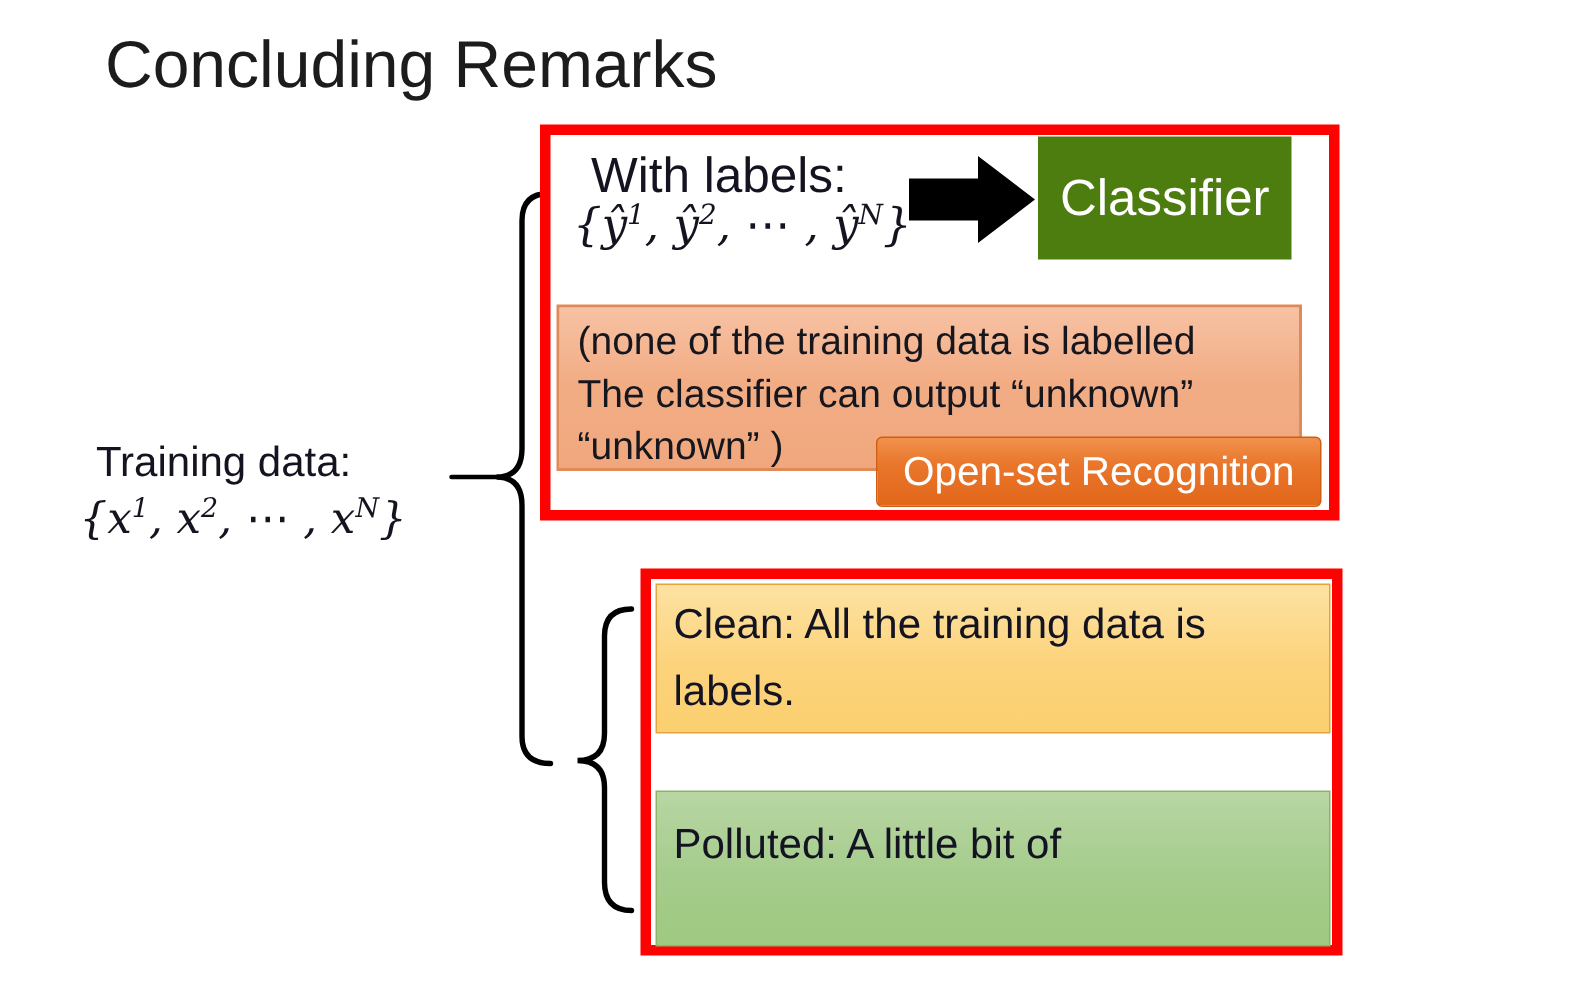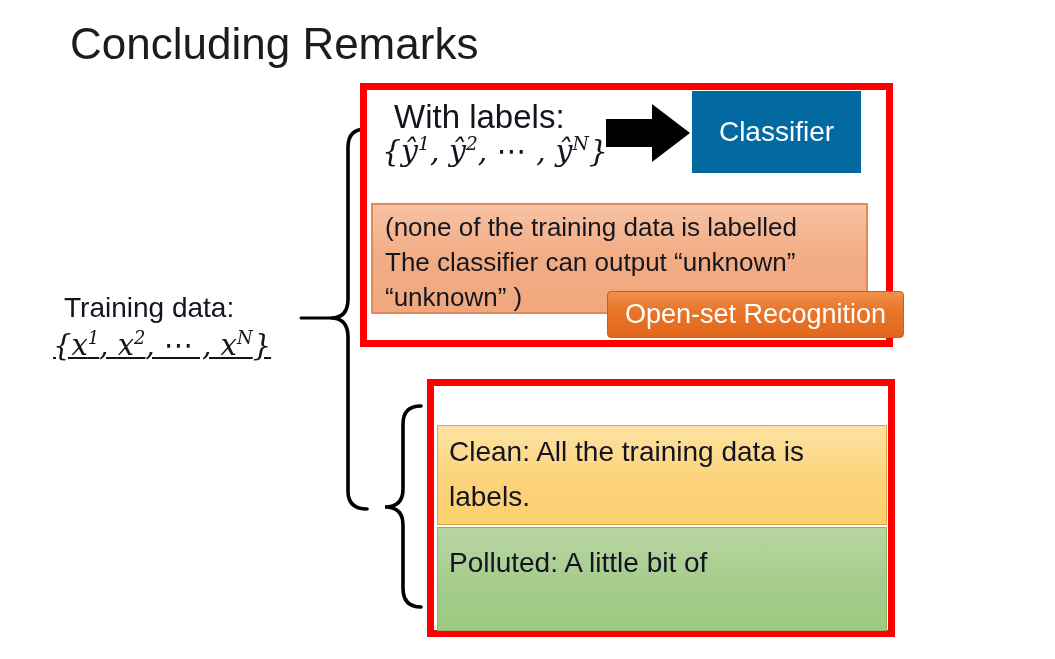--- a/index.html
+++ b/index.html
@@ -11,58 +11,58 @@
   .slide-title{
     left:70px;top:16px;font-size:44px;line-height:1.25;color:#1c1c1c;
     letter-spacing:0px;white-space:nowrap;
   }
   .training-label{left:64px;top:292px;font-size:28px;white-space:nowrap;color:#141420;}
   .math{
     font-family:"DejaVu Serif","DejaVu Sans",serif;font-style:italic;
     white-space:nowrap;color:#141420;
   }
   .math .sup{font-size:62%;vertical-align:super;line-height:0;}
-  .training-math{left:53px;top:328px;font-size:29px;text-decoration:underline;}
+  .training-math{left:53px;top:328px;font-size:29px;}
   .overlay-svg{left:0;top:0;pointer-events:none;}
 
   .red-frame{
     box-sizing:border-box;border:7px solid #fe0101;background:#ffffff;
   }
   .top-red-frame{left:360px;top:83px;width:533px;height:264px;}
   .bottom-red-frame{left:427px;top:379px;width:468px;height:258px;}
 
   .with-labels{left:394px;top:98px;font-size:33px;white-space:nowrap;color:#141420;}
   .labels-math{left:382px;top:133px;font-size:30px;}
 
   .classifier-box{
-    left:692px;top:91px;width:169px;height:82px;background:#0369a1;
+    left:692px;top:91px;width:169px;height:82px;background:#4d7c0f;
     display:flex;align-items:center;justify-content:center;
-    color:#ffffff;font-size:28px;
+    color:#ffffff;font-size:34px;
   }
   .note-box{
     box-sizing:border-box;
     left:371px;top:203px;width:497px;height:111px;
     background:linear-gradient(180deg,#f7c2a4 0%,#f2ad85 45%,#f0a77d 100%);
     border:2px solid #df8a59;
     padding:5px 12px;font-size:26px;line-height:35px;color:#16161e;
   }
   .tag-box{
     box-sizing:border-box;
     left:584px;top:291px;width:297px;height:47px;
     background:linear-gradient(180deg,#f1914c 0%,#e8762b 40%,#e2671a 100%);
     border:1px solid #cf5d13;border-radius:4px;
     display:flex;align-items:center;justify-content:center;
-    color:#ffffff;font-size:27px;white-space:nowrap;margin-left:23px;
+    color:#ffffff;font-size:27px;white-space:nowrap;
   }
   .clean-box{
     box-sizing:border-box;
     left:437px;top:389px;width:450px;height:100px;
     background:linear-gradient(180deg,#fde2a2 0%,#fcd37b 55%,#fbd06f 100%);
     border:1px solid #e5a33c;
-    padding:3px 11px;font-size:28px;line-height:45px;color:#131322;margin-top:36px;
+    padding:3px 11px;font-size:28px;line-height:45px;color:#131322;
   }
   .polluted-box{
     box-sizing:border-box;
     left:437px;top:527px;width:450px;height:104px;
     background:linear-gradient(180deg,#b8d6a3 0%,#a5cc8c 55%,#9fc981 100%);
     border:1px solid #8fb168;
     padding:12px 11px;font-size:28px;line-height:45px;color:#131322;
   }
 </style>
 </head>

